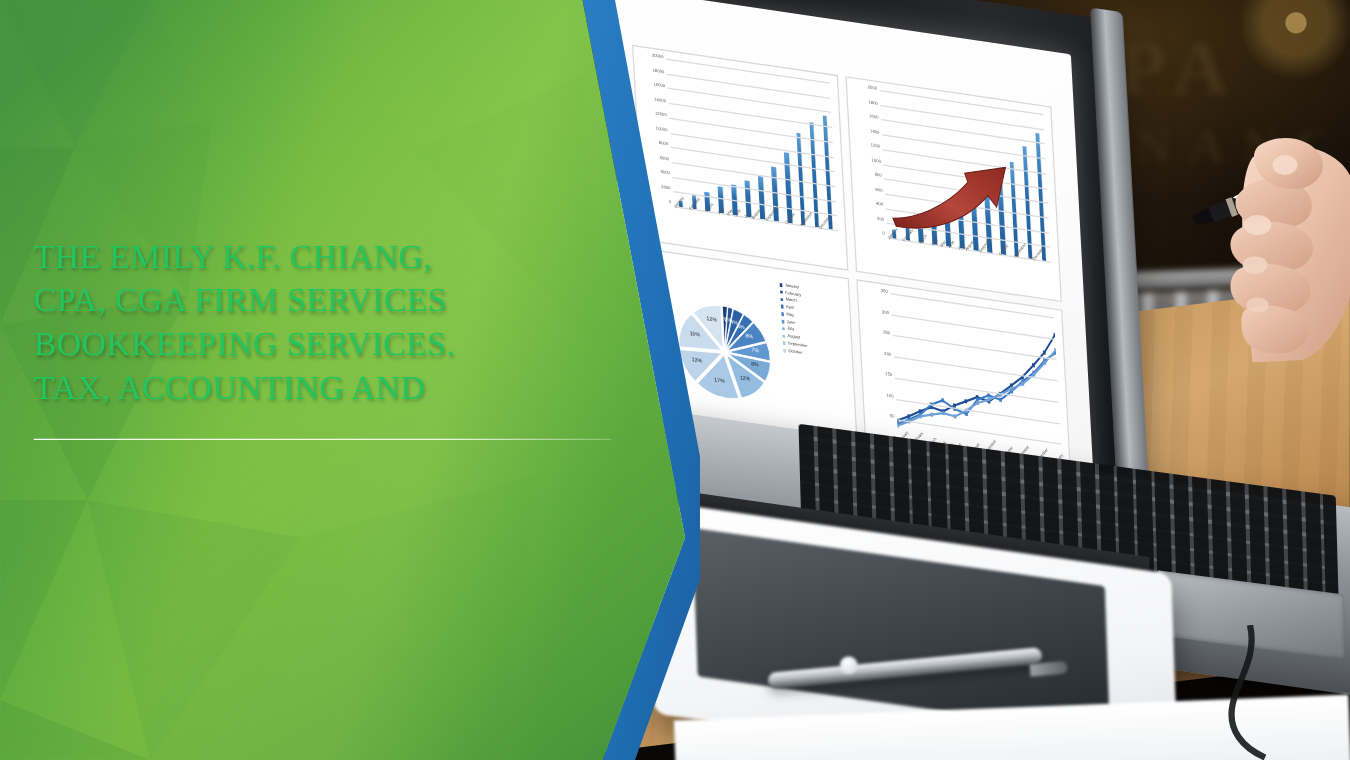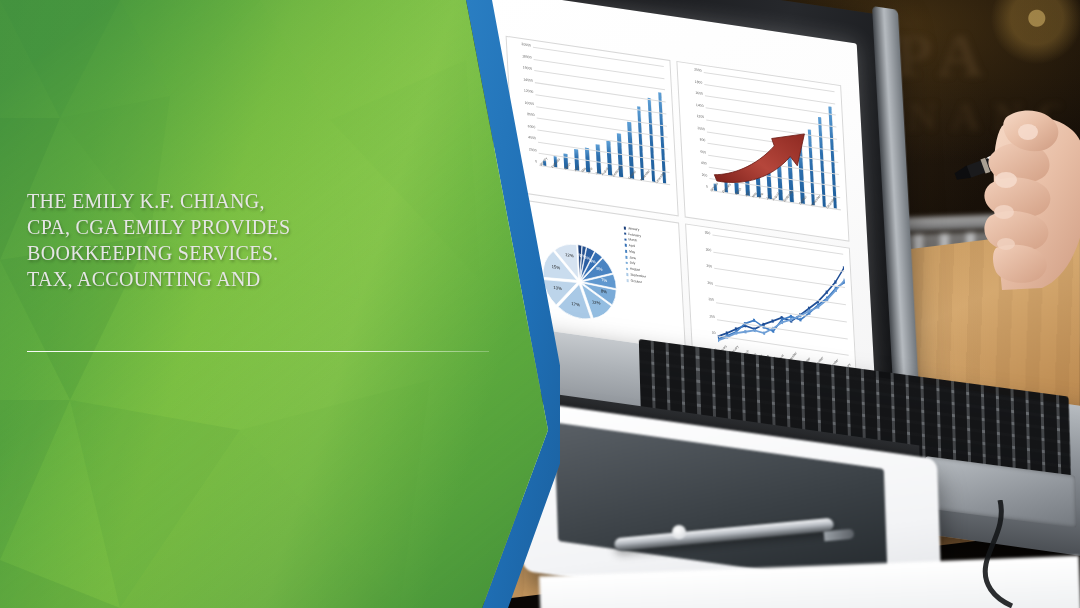--- a/index.html
+++ b/index.html
@@ -231,22 +231,22 @@
 
   
   .hand{ position:absolute; left:950px; top:80px; width:140px; height:210px; }
 
   
   .chev{ position:absolute; left:0; top:0; width:560px; height:608px; }
 
   .headline{
     position:absolute; left:27px; top:188px; width:420px;
     font-family:"Liberation Serif", serif;
-    font-size:20px; line-height:1.30; letter-spacing:.3px;
-    color:#e5e5e5; text-shadow:1px 2px 3px rgba(0,0,0,.30);
+    font-size:27px; line-height:1.30; letter-spacing:.3px;
+    color:#22c55e; text-shadow:1px 2px 3px rgba(0,0,0,.30);
   }
   .headline div{ white-space:nowrap; }
   .rule{
     position:absolute; left:27px; top:351px; width:462px; height:1px;
     background:linear-gradient(90deg, rgba(255,255,255,.95) 0%, rgba(255,255,255,.85) 72%, rgba(255,255,255,.25) 100%);
   }
 </style>
 </head>
 <body>
 
@@ -666,19 +666,19 @@
       <polygon points="240,430 430,380 400,608" fill="#62b03e" opacity=".35"></polygon>
       <polygon points="0,560 120,608 0,608" fill="#2c7434" opacity=".6"></polygon>
       <polygon points="330,120 466,60 480,280" fill="#72bd45" opacity=".30"></polygon>
       <polygon points="120,608 400,608 240,430" fill="#4f9d3c" opacity=".30"></polygon>
     </g>
     <polygon points="0,0 466,0 548,430 482,608 0,608" fill="url(#gg2)"></polygon>
   </svg>
 
   <div class="headline">
       <div>THE EMILY K.F. CHIANG,</div>
-      <div>CPA, CGA EMILY PROVIDES</div>
+      <div>CPA, CGA FIRM SERVICES</div>
       <div>BOOKKEEPING SERVICES.</div>
       <div>TAX, ACCOUNTING AND</div>
     </div>
   <div class="rule"></div>
 
 </div>
 
 </body></html>

